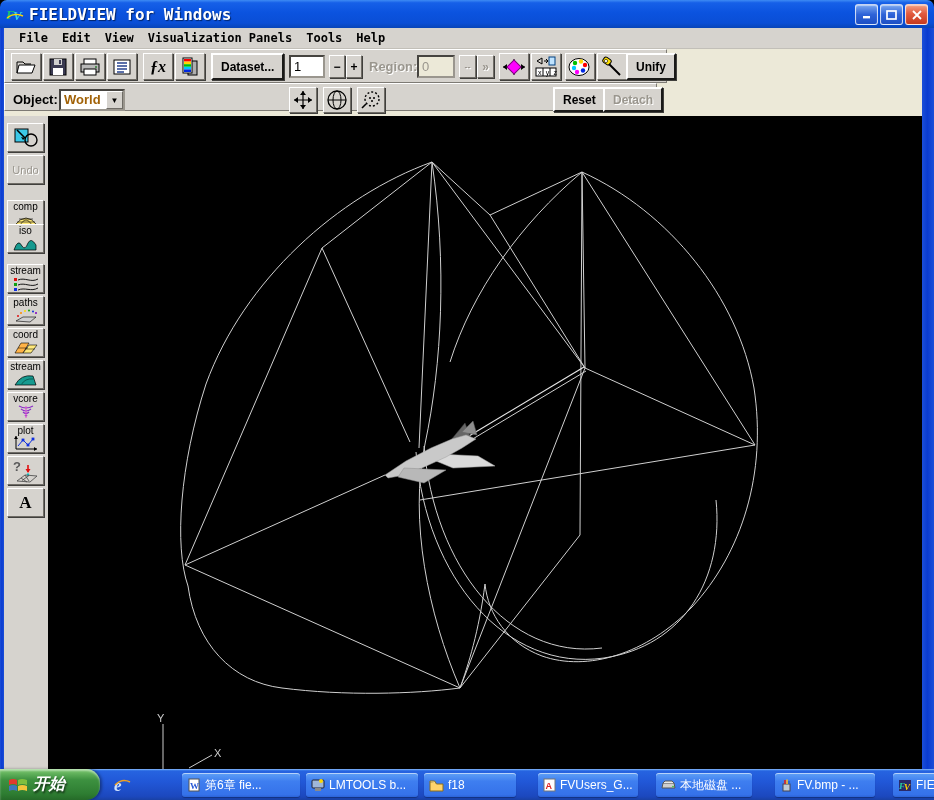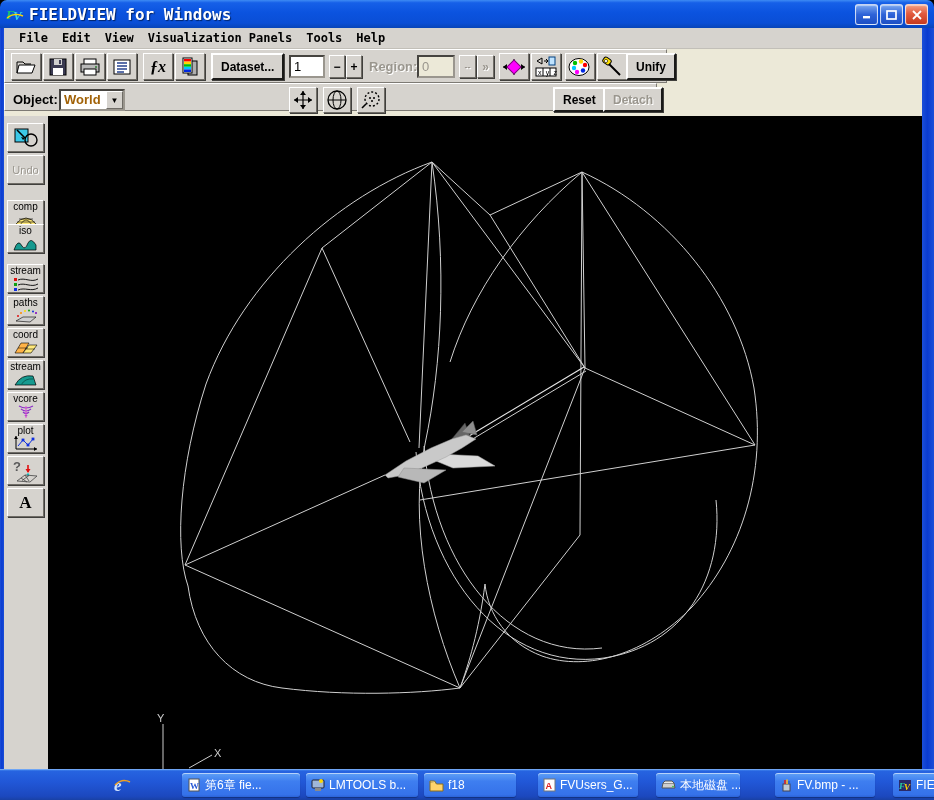--- a/index.html
+++ b/index.html
@@ -449,20 +449,29 @@
       <g stroke="#cccccc" fill="#cccccc" font-family="Liberation Sans, sans-serif" font-size="11">
         <line x1="115" y1="608" x2="115" y2="653"></line>
         <line x1="141" y1="652" x2="164" y2="639"></line>
         <text x="109" y="606" stroke="none">Y</text>
         <text x="166" y="641" stroke="none">X</text>
       </g>
     </svg>
   </div>
 
   <div class="taskbar">
+    <div class="startbtn">
+      <svg width="20" height="18" viewBox="0 0 20 18">
+        <path d="M1,4 Q5,2 9,4 L9,9 Q5,7 1,9 Z" fill="#e23a2e"></path>
+        <path d="M10,4 Q14,2 19,4 L19,9 Q14,7 10,9 Z" fill="#7fbf3f"></path>
+        <path d="M1,10 Q5,8 9,10 L9,15 Q5,13 1,15 Z" fill="#3f76bf"></path>
+        <path d="M10,10 Q14,8 19,10 L19,15 Q14,13 10,15 Z" fill="#f3c43b"></path>
+      </svg>
+      <span class="start-text">开始</span>
+    </div>
     <svg class="quicklaunch" viewBox="0 0 20 20">
       <text x="2" y="16" font-size="17" font-style="italic" font-weight="bold" fill="#cfe2ff" font-family="Liberation Serif,serif">e</text>
       <path d="M3,10 Q10,3 18,7" stroke="#f0a020" fill="none" stroke-width="1.5"></path>
     </svg>
 
     <div class="task-item" style="left:182px; width:118px">
       <svg width="14" height="14" viewBox="0 0 14 14">
         <rect x="2" y="1" width="10" height="12" fill="#fff" stroke="#555"></rect>
         <text x="3" y="11" font-size="9" font-weight="bold" fill="#2a5bd7" font-family="Liberation Serif,serif">W</text>
       </svg>
@@ -483,21 +492,21 @@
       </svg>
       <span class="tlabel">f18</span>
     </div>
     <div class="task-item" style="left:538px; width:100px">
       <svg width="13" height="14" viewBox="0 0 13 14">
         <rect x="1" y="1" width="11" height="12" fill="#fff" stroke="#777"></rect>
         <text x="2.5" y="11" font-size="9" font-weight="bold" fill="#d22" font-family="Liberation Sans,sans-serif">A</text>
       </svg>
       <span class="tlabel">FVUsers_G...</span>
     </div>
-    <div class="task-item" style="left:656px; width:84px">
+    <div class="task-item" style="left:656px; width:96px">
       <svg width="15" height="12" viewBox="0 0 15 12">
         <path d="M2,4 L13,4 L14,9 L1,9 Z" fill="#cfcfcf" stroke="#555"></path>
         <path d="M2,4 L4,2 L11,2 L13,4" fill="#e8e8e8" stroke="#555"></path>
         <circle cx="12" cy="7.5" r=".8" fill="#2c2"></circle>
       </svg>
       <span class="tlabel">本地磁盘 ...</span>
     </div>
     <div class="task-item" style="left:775px; width:100px">
       <svg width="13" height="14" viewBox="0 0 13 14">
         <rect x="3" y="6" width="7" height="7" fill="#bfcad6" stroke="#445"></rect>

